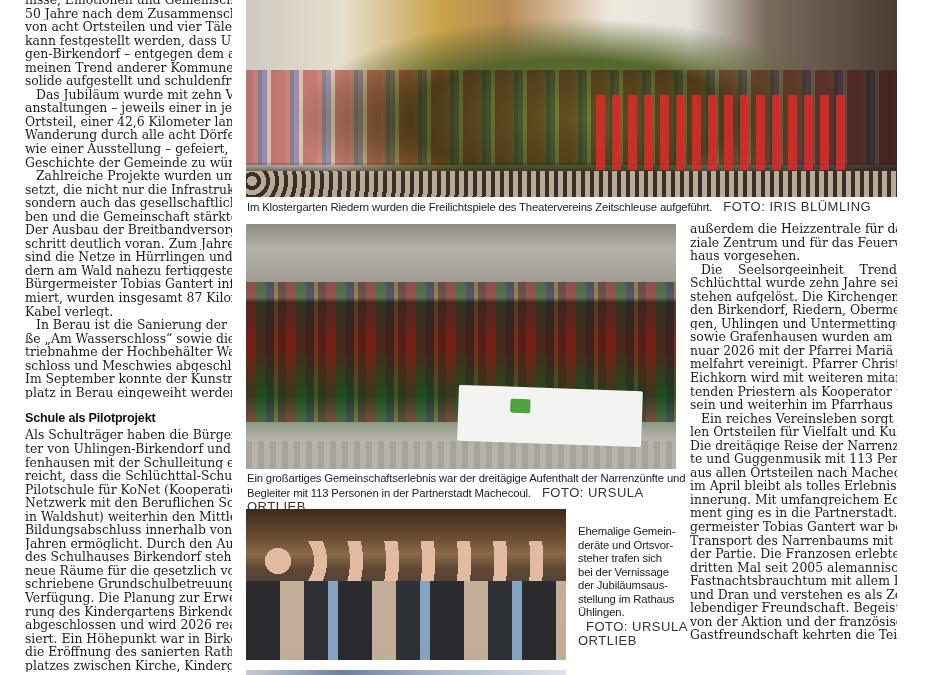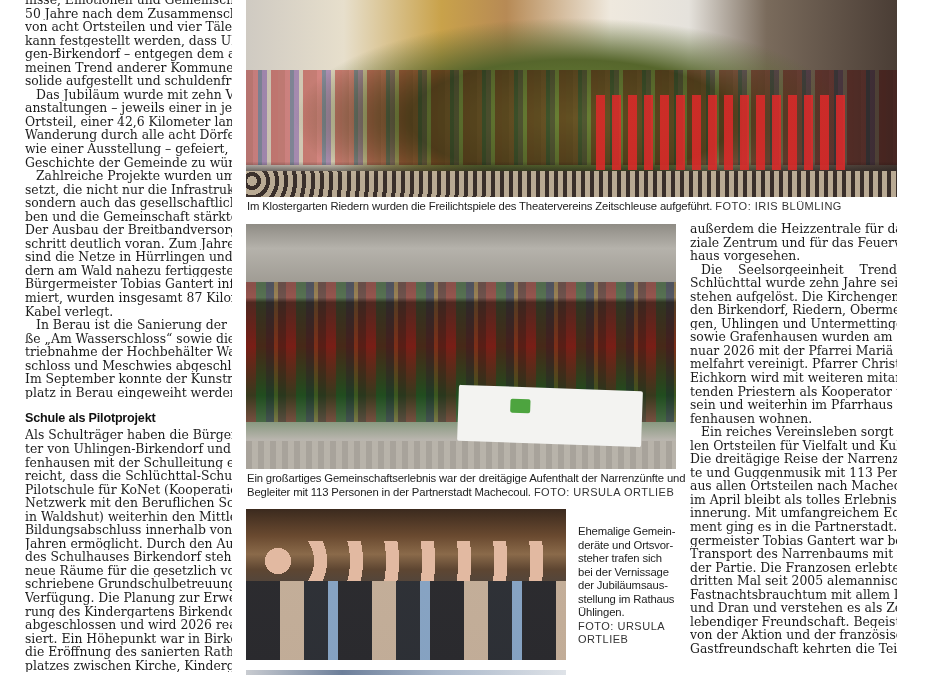--- a/index.html
+++ b/index.html
@@ -6,21 +6,21 @@
   body { width:936px; height:675px; overflow:hidden; background:#ffffff; position:relative; color:#1c1c1c; }
   .col { position:absolute; font-family:"DejaVu Serif","Liberation Serif",serif; font-size:12.4px; line-height:13.55px; text-align:justify; hyphens:manual; }
   .col .ln { display:block; text-align:justify; text-align-last:justify; white-space:nowrap; overflow:hidden; }
   .col .ln.last { text-align-last:left; }
   .col .ln.indent { padding-left:11px; }
   #left { left:25px; top:-7px; width:207px; }
   #right { left:690px; top:222px; width:207px; }
   .subhead { font-family:"Liberation Sans","DejaVu Sans",sans-serif; font-weight:bold; font-size:12.6px; line-height:14px; margin:12px 0 3px 0; color:#111; letter-spacing:-0.2px; }
   .photo { position:absolute; overflow:hidden; }
   .caption { position:absolute; font-family:"Liberation Sans","DejaVu Sans",sans-serif; font-size:11.3px; line-height:13.5px; color:#222; letter-spacing:-0.15px; }
-  .credit { font-size:11px; letter-spacing:0.5px; text-transform:uppercase; color:#333; }
+  .credit { font-size:13px; letter-spacing:0.5px; text-transform:uppercase; color:#333;margin-left:8px; }
   
   #photo1 { left:246px; top:0; width:651px; height:197px;
     background:
       linear-gradient(180deg, rgba(0,0,0,0) 0%, rgba(0,0,0,0) 82%, rgba(30,25,25,0.95) 90%, #2a2424 100%),
       radial-gradient(ellipse at 50% 60%, #6f8a3a 0%, #56662c 35%, rgba(0,0,0,0) 60%),
       linear-gradient(90deg, #cfcac2 0%, #e7dfcc 15%, #c9a24a 30%, #b78a55 40%, #efe9de 56%, #e5e2dc 68%, #7a6b5c 80%, #4a3d35 100%);
   }
   #photo1 .band { position:absolute; left:0; right:0; top:70px; height:95px;
     background: repeating-linear-gradient(90deg, #c83a3a 0 7px, #e24a55 7px 12px, #3a4f88 12px 16px, #8a5bc4 16px 21px, #e8e0d0 21px 25px, #c33 25px 32px);
     opacity:0.55; mix-blend-mode:multiply; }
@@ -172,21 +172,20 @@
     <span class="ln">Schlüchttal wurde zehn Jahre seit Be-</span>
     <span class="ln">stehen aufgelöst. Die Kirchengemein-</span>
     <span class="ln">den Birkendorf, Riedern, Obermettin-</span>
     <span class="ln">gen, Ühlingen und Untermettingen</span>
     <span class="ln">sowie Grafenhausen wurden am 1. Ja-</span>
     <span class="ln">nuar 2026 mit der Pfarrei Mariä Him-</span>
     <span class="ln">melfahrt vereinigt. Pfarrer Christoph</span>
     <span class="ln">Eichkorn wird mit weiteren mitarbei-</span>
     <span class="ln">tenden Priestern als Kooperator tätig</span>
     <span class="ln">sein und weiterhin im Pfarrhaus Gra-</span>
-    <span class="ln last">fenhausen wohnen.</span>
   </div>
   <div>
     <span class="ln indent">Ein reiches Vereinsleben sorgt in al-</span>
     <span class="ln">len Ortsteilen für Vielfalt und Kultur.</span>
     <span class="ln">Die dreitägige Reise der Narrenzünf-</span>
     <span class="ln">te und Guggenmusik mit 113 Personen</span>
     <span class="ln">aus allen Ortsteilen nach Machecoul</span>
     <span class="ln">im April bleibt als tolles Erlebnis in Er-</span>
     <span class="ln">innerung. Mit umfangreichem Equip-</span>
     <span class="ln">ment ging es in die Partnerstadt. Bür-</span>

